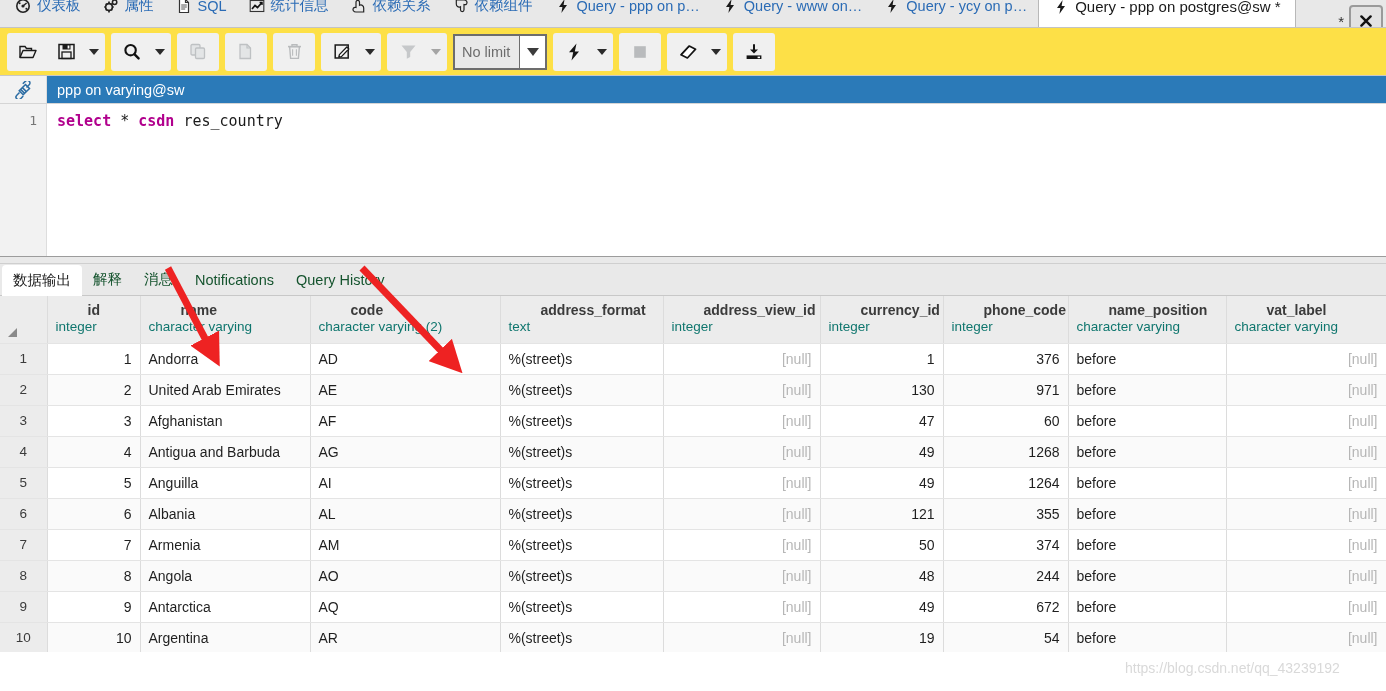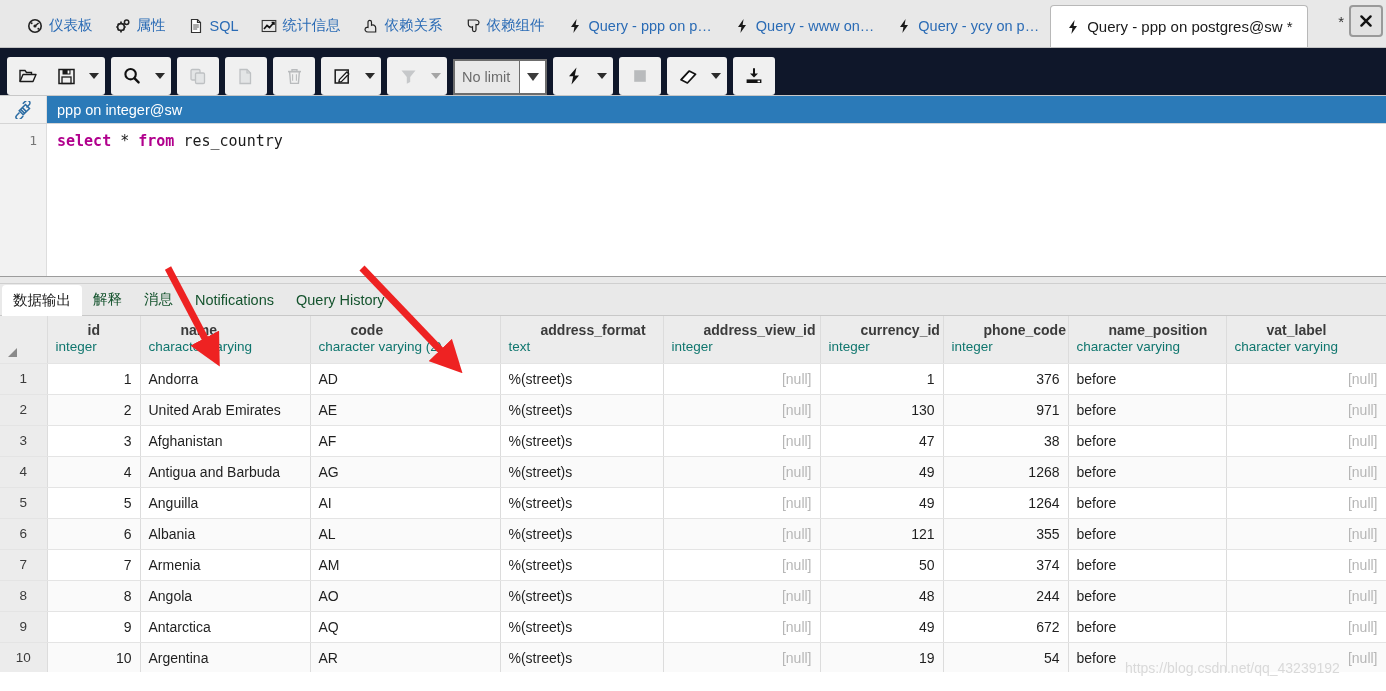--- a/index.html
+++ b/index.html
@@ -10,26 +10,26 @@
     background: #ffffff;
     font-family: "Liberation Sans", sans-serif;
     -webkit-font-smoothing: antialiased;
   }
 
   #app { position: relative; width: 1386px; height: 691px; background: #ffffff; }
 
   
   .tabbar {
     position: relative;
-    height: 48px;
+    height: 28px;
     background: #e8e8e8;
     border-bottom: 1px solid #c3c3c3;
     display: flex;
     align-items: flex-end;
-    padding-left: 16px;
+    padding-left: 4px;
     overflow: hidden;
   }
   .tab {
     height: 43px;
     display: flex;
     align-items: center;
     gap: 6px;
     padding: 0 11px;
     font-size: 14.5px;
     color: #2a6bb5;
@@ -65,24 +65,24 @@
   .tab-asterisk {
     position: absolute;
     right: 42px; top: 13px;
     font-size: 15px; color: #333;
     z-index: 5;
   }
 
   
   .toolbar {
     height: 48px;
-    background: #0f172a;
+    background: #fde047;
     border-bottom: 1px solid #c8c8c8;
     display: flex;
-    align-items: flex-end;
+    align-items: center;
     padding: 0 4px;
     gap: 0;
   }
   .tgroup {
     display: flex;
     align-items: center;
     background: #f0f0f0;
     border-radius: 3px;
     height: 38px;
     margin: 0 3px;
@@ -575,28 +575,28 @@
     <div class="conn-gutter">
       <svg width="20" height="18" viewBox="0 0 20 18">
         <g fill="none" stroke="#2b6ca3" stroke-width="1.5">
           <path d="M6.5 11.5 3.8 14.2a2.6 2.6 0 1 0 3.7 3.7L10.2 15"></path>
           <path d="M13.5 6.5 16.2 3.8a2.6 2.6 0 1 0-3.7-3.7L9.8 2.8"></path>
           <path d="M6.2 9.8 12.5 3.5 16.5 7.5 10.2 13.8z"></path>
           <path d="M7.6 8.4 11.6 12.4M9.4 6.6 13.4 10.6"></path>
         </g>
       </svg>
     </div>
-    <div class="conn-title">ppp on integer@sw</div>
+    <div class="conn-title">ppp on varying@sw</div>
   </div>
 
   <div class="editor">
     <div class="gutter">
       <div class="ln">1</div>
     </div>
-    <div class="code"><span class="kw">select</span><span class="op"> * </span><span class="kw">from</span><span class="op"> res_country</span></div>
+    <div class="code"><span class="kw">select</span><span class="op"> * </span><span class="kw">csdn</span><span class="op"> res_country</span></div>
   </div>
 
   <div class="splitter"></div>
 
   <div class="restabs">
     <div class="rtab active">
         <span>数据输出</span>
       </div>
     <div class="rtab">
         <span>解释</span>
@@ -695,21 +695,21 @@
             <td class="nul">[null]</td>
           </tr>
           <tr>
             <td class="rowno">3</td>
             <td class="num">3</td>
             <td class="">Afghanistan</td>
             <td class="">AF</td>
             <td class="">%(street)s</td>
             <td class="nul">[null]</td>
             <td class="num">47</td>
-            <td class="num">38</td>
+            <td class="num">60</td>
             <td class="">before</td>
             <td class="nul">[null]</td>
           </tr>
           <tr class="alt">
             <td class="rowno">4</td>
             <td class="num">4</td>
             <td class="">Antigua and Barbuda</td>
             <td class="">AG</td>
             <td class="">%(street)s</td>
             <td class="nul">[null]</td>

